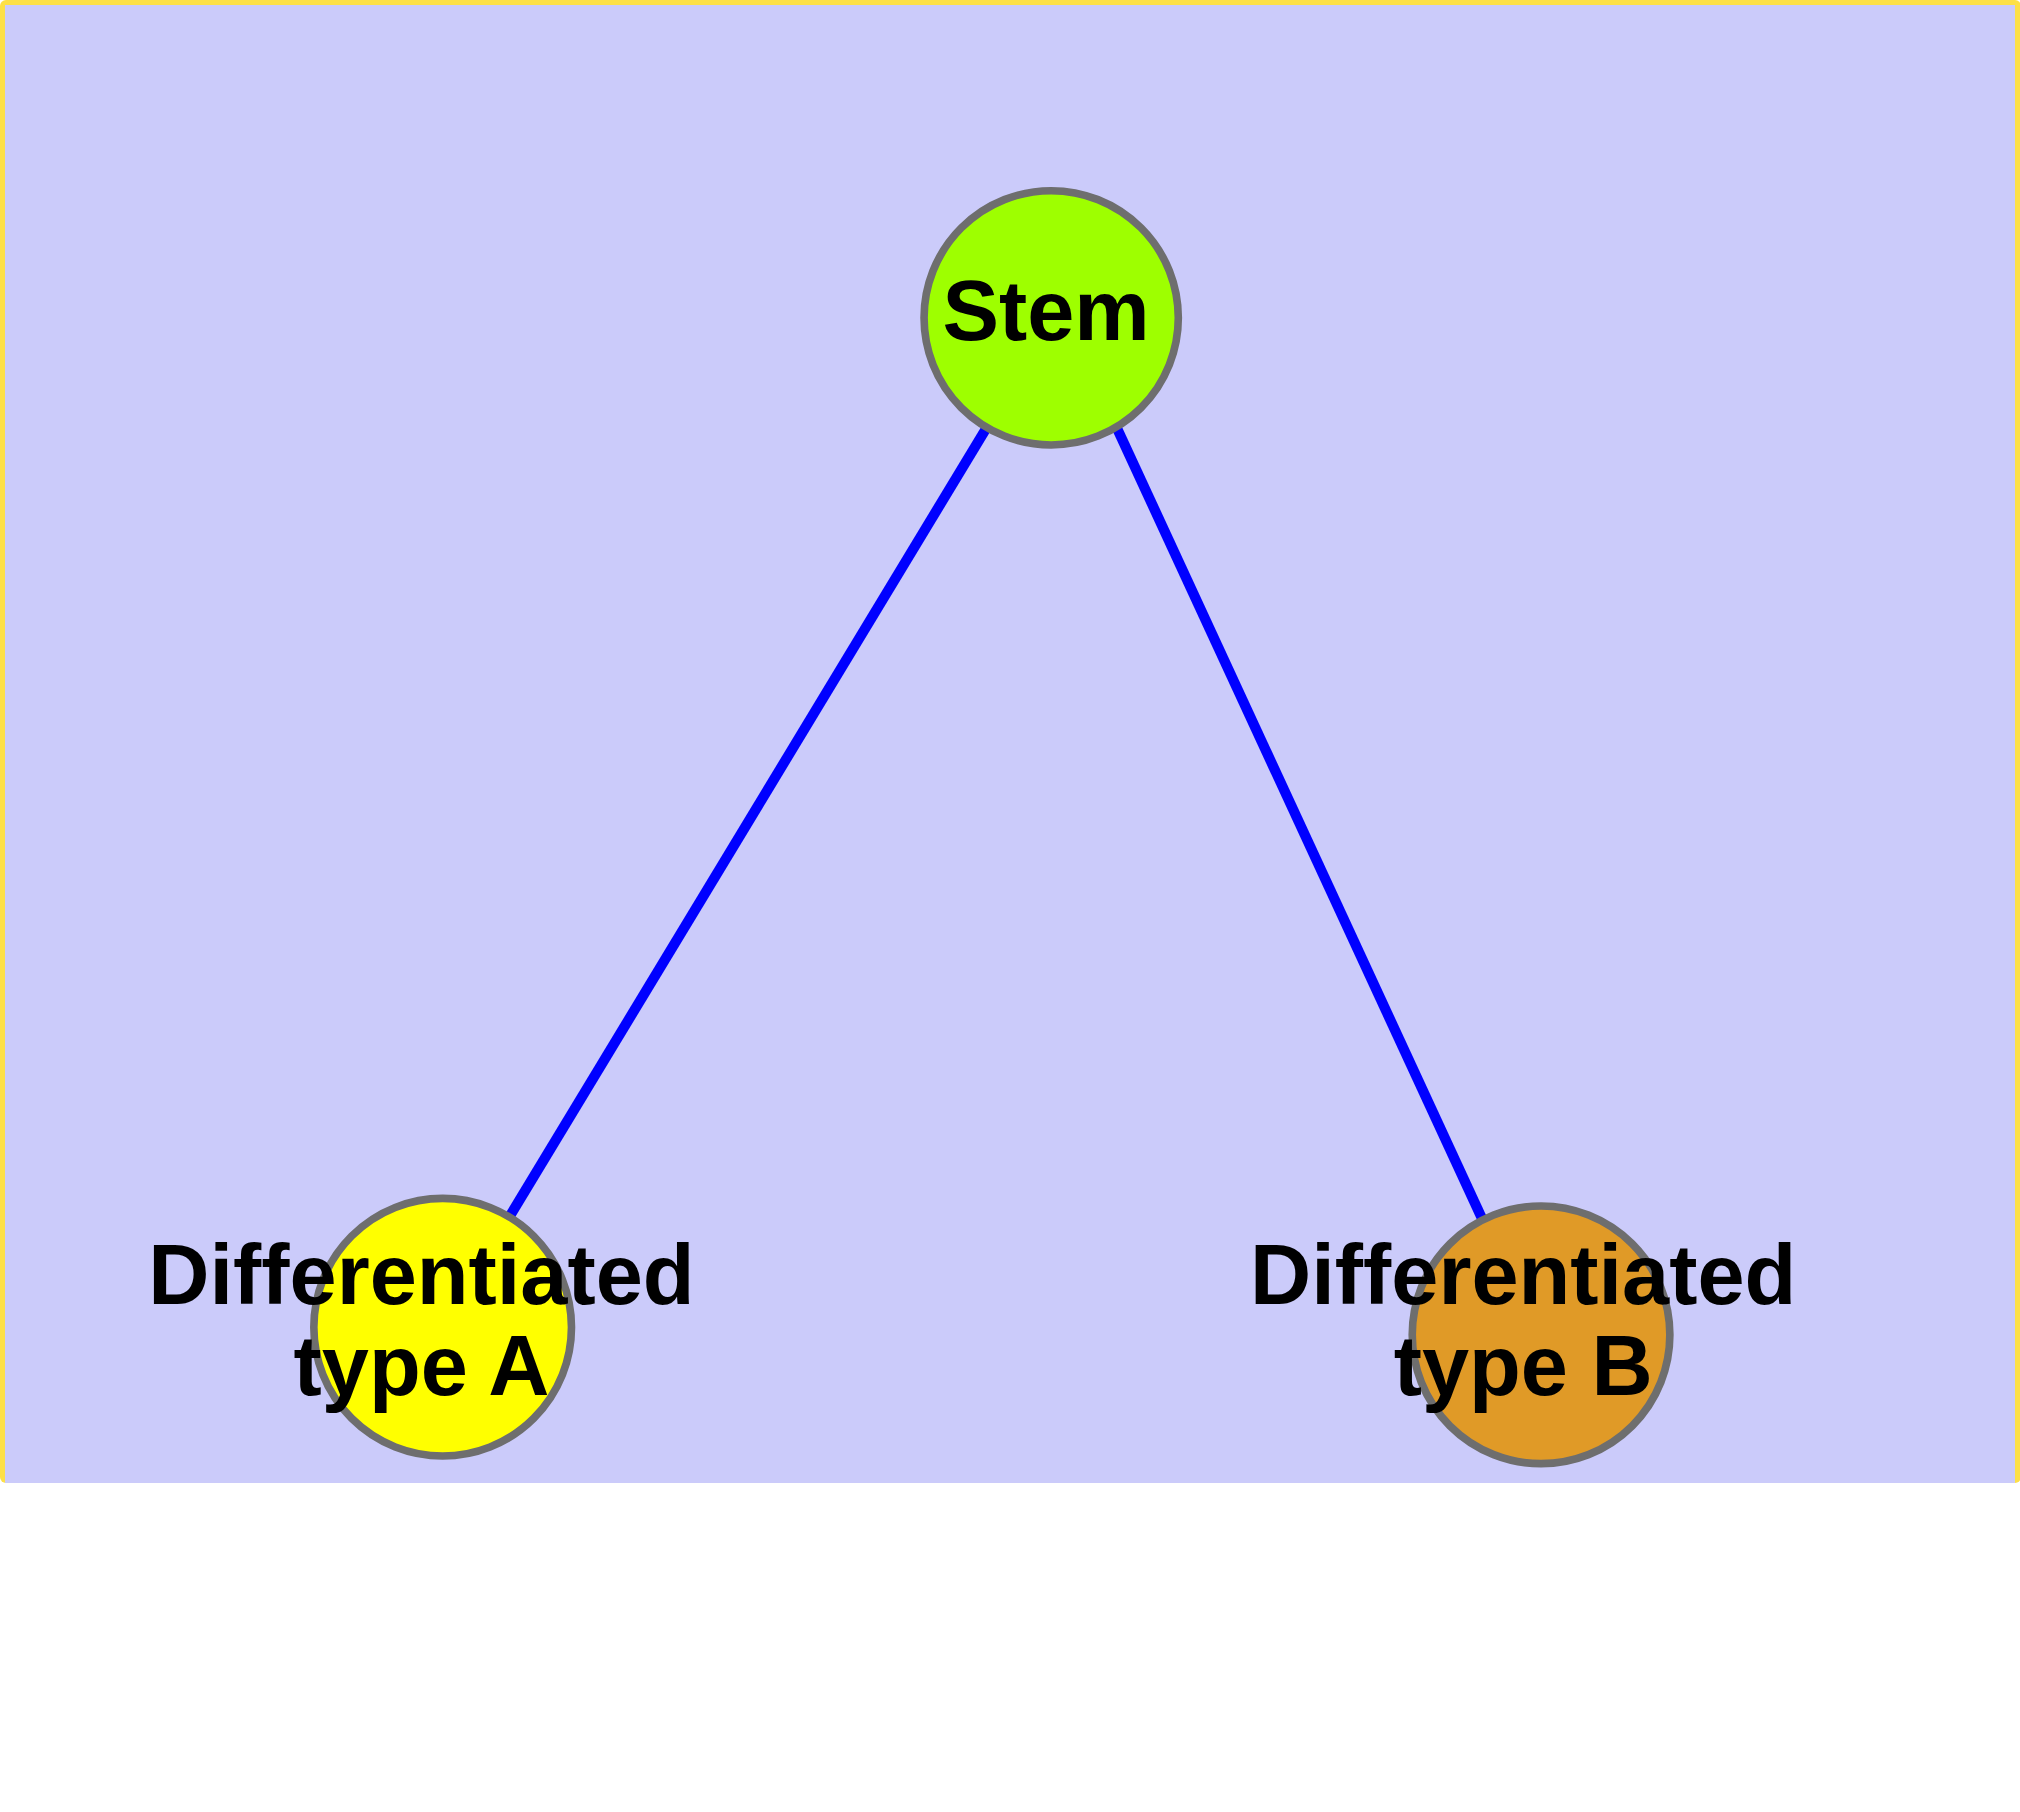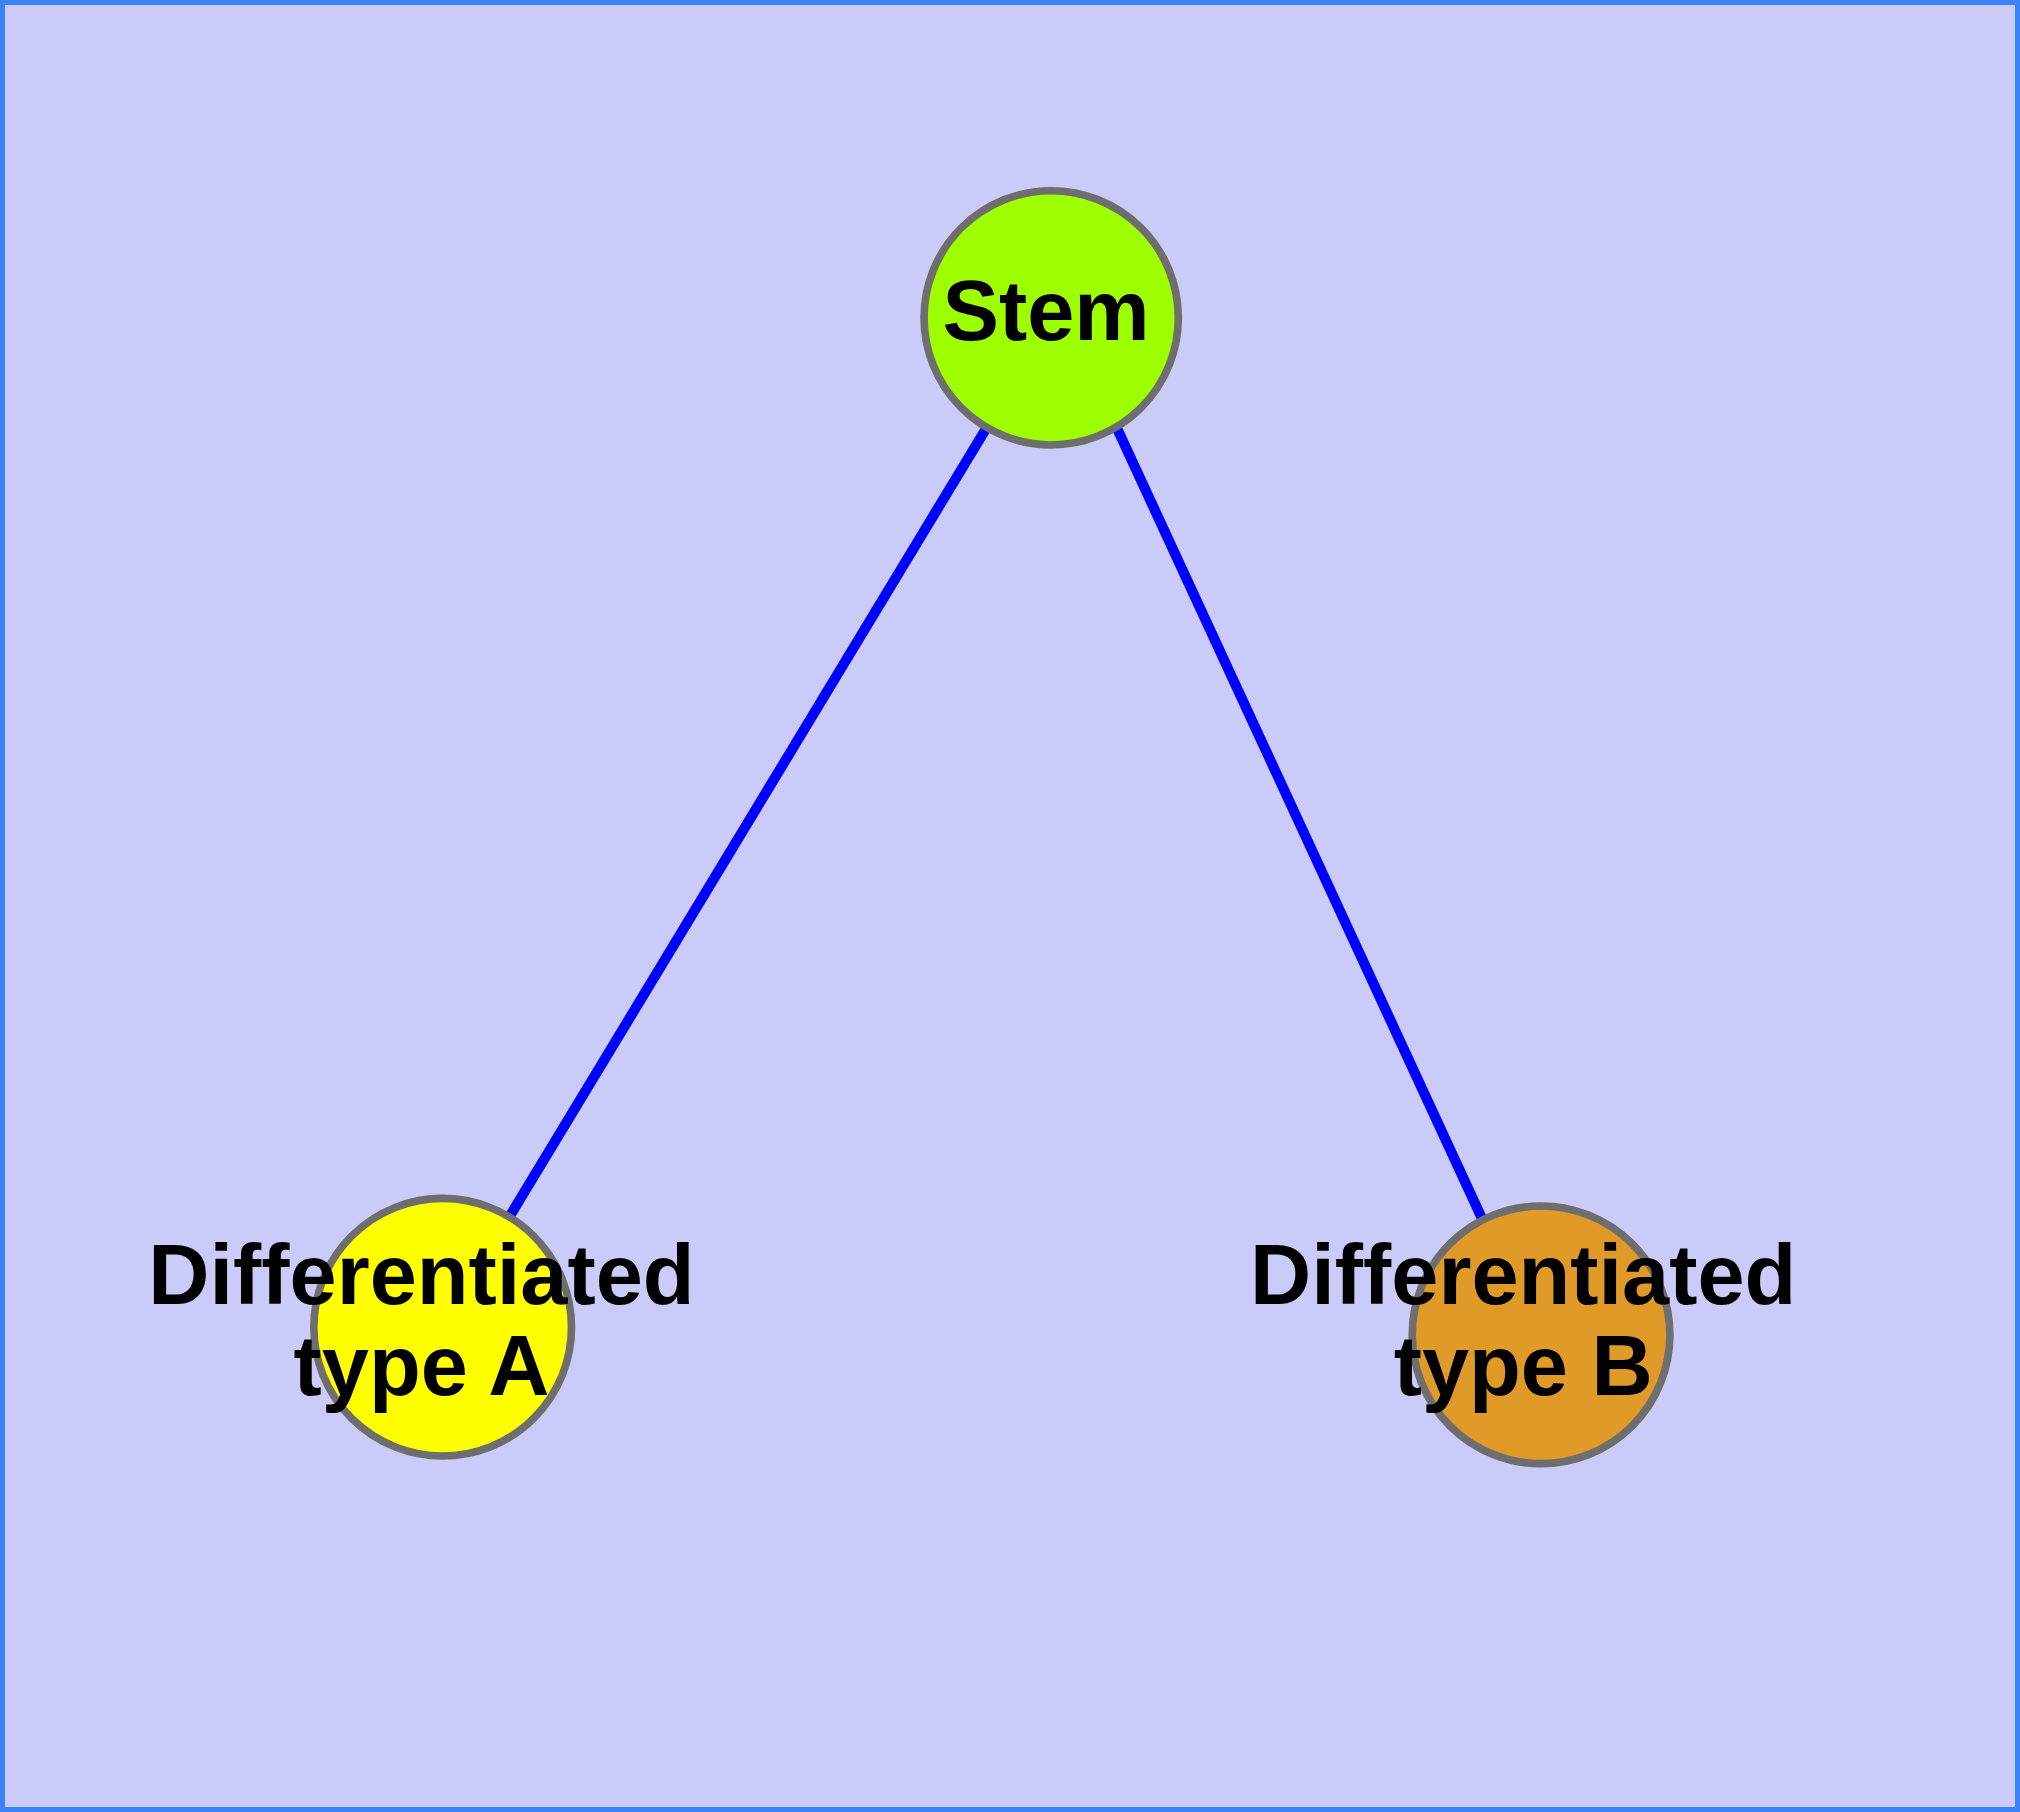--- a/index.html
+++ b/index.html
@@ -34,21 +34,21 @@
     font-family: "Liberation Sans", sans-serif;
     font-weight: bold;
     fill: #000000;
     text-anchor: middle;
     dominant-baseline: middle;
   }
 </style>
 </head>
 <body>
 
-<div id="stage" style="width: 2021px; height: 1812px; background: #3b82f6;">
+<div id="stage" style="width: 2021px; height: 1483px; background: #fde047; border-radius: 6px;">
 
   <div id="canvas-bg" style="background: rgb(203, 203, 250); width: 2010px; height: 1802px;"></div>
 
   <svg id="graph-svg" viewBox="0 0 2384 2138">
 
     <g>
       <line x1="1163" y1="506" x2="600" y2="1437" stroke="#0000ff" stroke-width="12" stroke-linecap="butt"></line>
       <line x1="1318" y1="506" x2="1748" y2="1437" stroke="#0000ff" stroke-width="12" stroke-linecap="butt"></line>
     </g>
 

